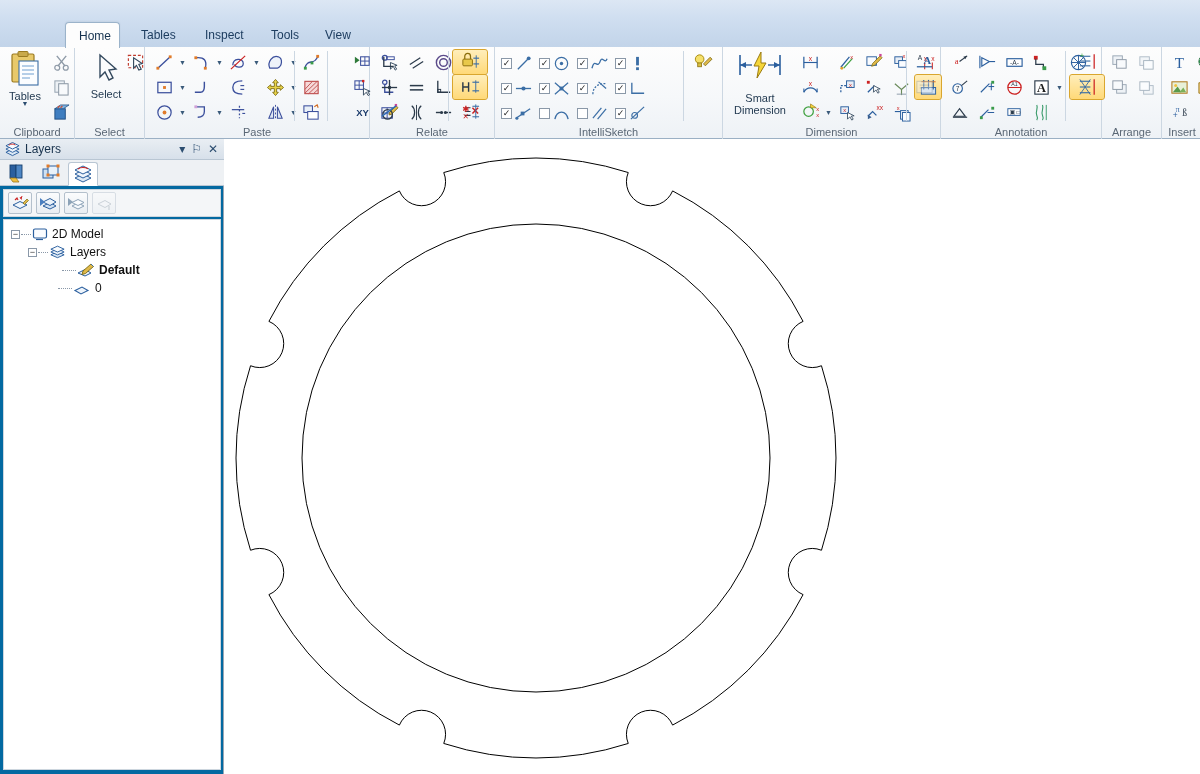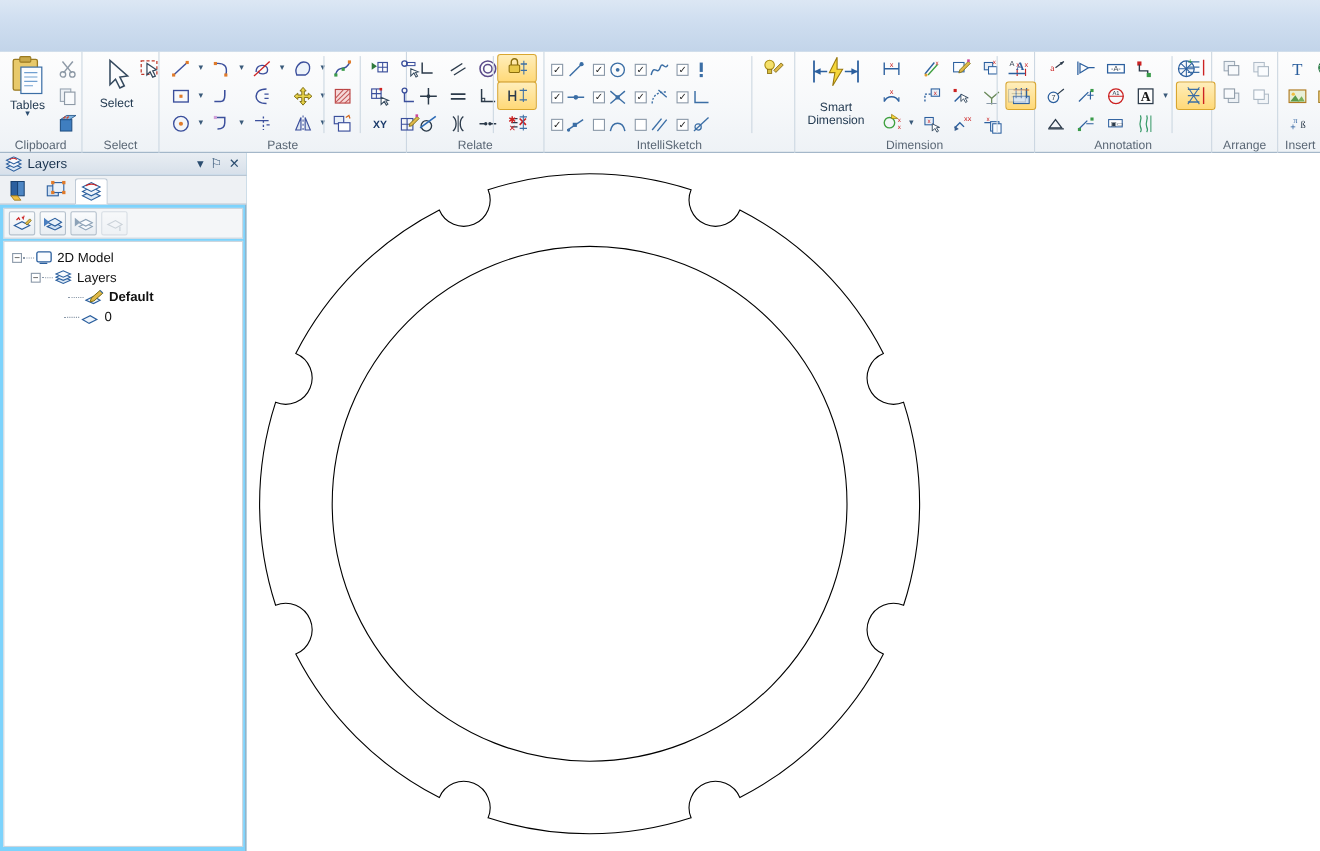--- a/index.html
+++ b/index.html
@@ -125,21 +125,21 @@
   .cbox {
     width: 11px; height: 11px; border: 1px solid #8a98a8; background: #fff;
     display: inline-flex; align-items: center; justify-content: center;
     font-size: 9px; color: #1a1a1a; line-height: 1; margin-right: 2px; cursor: pointer;
   }
   .isrow { display: flex; align-items: center; height: 24px; }
 
   
   .dock {
     position: absolute; left: 0; top: 139px; width: 224px; height: 635px;
-    background: #7dd3fc; border-right: 1px solid #9aa7b4;
+    background: #0369a1; border-right: 1px solid #9aa7b4;
   }
   .dock-title {
     position: absolute; left: 0; top: 0; width: 224px; height: 21px;
     background: linear-gradient(to bottom,#e9eef3,#d7e0ea);
     border-bottom: 1px solid #b9c6d3;
     display: flex; align-items: center;
   }
   .dock-title .dt-text { font-size: 12px; color: #18324d; margin-left: 4px; }
   .dock-title .dt-btns { margin-left: auto; display: flex; align-items: center; gap: 6px; padding-right: 6px; }
   .dt-btn { cursor: pointer; color: #2b4d70; font-size: 12px; line-height: 1; }
@@ -231,20 +231,27 @@
     </div>
     <div class="tinyarrow">▼</div>
     <div class="qbtn">
       <svg width="14" height="12" viewBox="0 0 14 12">
         <rect x="1" y="1.5" width="12" height="1.8" fill="#2b4d70"></rect>
         <polygon points="3,5 11,5 7,10" fill="#2b4d70"></polygon>
       </svg>
     </div>
   </div>
 
+  <div class="tabstrip">
+    <div class="tab active" style="left:65px;width:55px;">Home</div>
+    <div class="tab" style="left:128px;">Tables</div>
+    <div class="tab" style="left:192px;">Inspect</div>
+    <div class="tab" style="left:258px;">Tools</div>
+    <div class="tab" style="left:312px;">View</div>
+  </div>
 
   <div class="ribbon">
 
     <div class="group" style="left:0;width:75px;">
       <div class="bigbtn" style="left:2px;width:46px;">
         <svg width="34" height="38" viewBox="0 0 34 38">
           <rect x="4" y="4" width="22" height="28" rx="1.5" fill="#e8c96a" stroke="#9a7a20" stroke-width="1.2"></rect>
           <rect x="10" y="1.5" width="10" height="5" rx="1" fill="#c9a94a" stroke="#9a7a20" stroke-width="1"></rect>
           <rect x="11" y="11" width="19" height="24" fill="#fbfdff" stroke="#3b6ea5" stroke-width="1.1"></rect>
           <line x1="14" y1="16" x2="26" y2="16" stroke="#6f9fd0" stroke-width="1"></line>
@@ -411,21 +418,21 @@
         </div>
         <div class="it">
           <svg width="19" height="19" viewBox="0 0 20 20">
               <rect x="2" y="3" width="9" height="7" fill="#e9f0f8" stroke="#3b4f9c" stroke-width="1.1"></rect>
               <rect x="6" y="9" width="11" height="8" fill="#fff" stroke="#3b4f9c" stroke-width="1.1"></rect>
               <path d="M13 4 l3 -2 1 3" stroke="#d2691e" stroke-width="1.2" fill="none"></path>
             </svg>
         </div>
       </div>
       <div style="position:absolute;left:182px;top:4px;width:1px;height:70px;background:#ccd7e2;"></div>
-      <div class="grid3" style="left:187px;">
+      <div class="grid3" style="left:204px;">
         <div class="it">
           <svg width="19" height="19" viewBox="0 0 20 20">
               <polygon points="2,4 2,11 7,7.5" fill="#2f7a3a"></polygon>
               <rect x="8" y="4" width="9" height="9" fill="none" stroke="#3b4f9c" stroke-width="1.1"></rect>
               <line x1="8" y1="8.5" x2="17" y2="8.5" stroke="#3b4f9c" stroke-width="1"></line>
               <line x1="12.5" y1="4" x2="12.5" y2="13" stroke="#3b4f9c" stroke-width="1"></line>
             </svg>
         </div>
         <div class="it">
           <svg width="19" height="19" viewBox="0 0 20 20">

